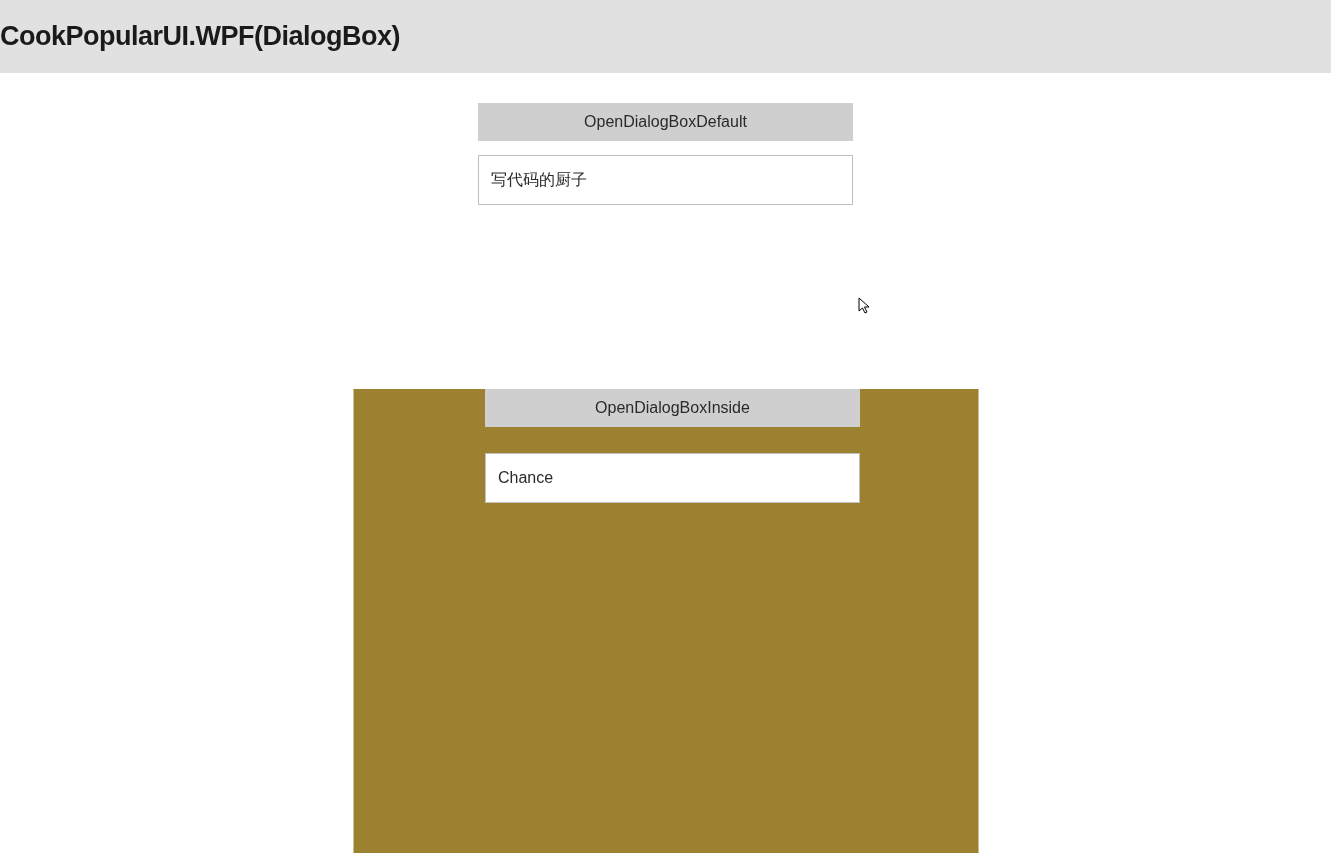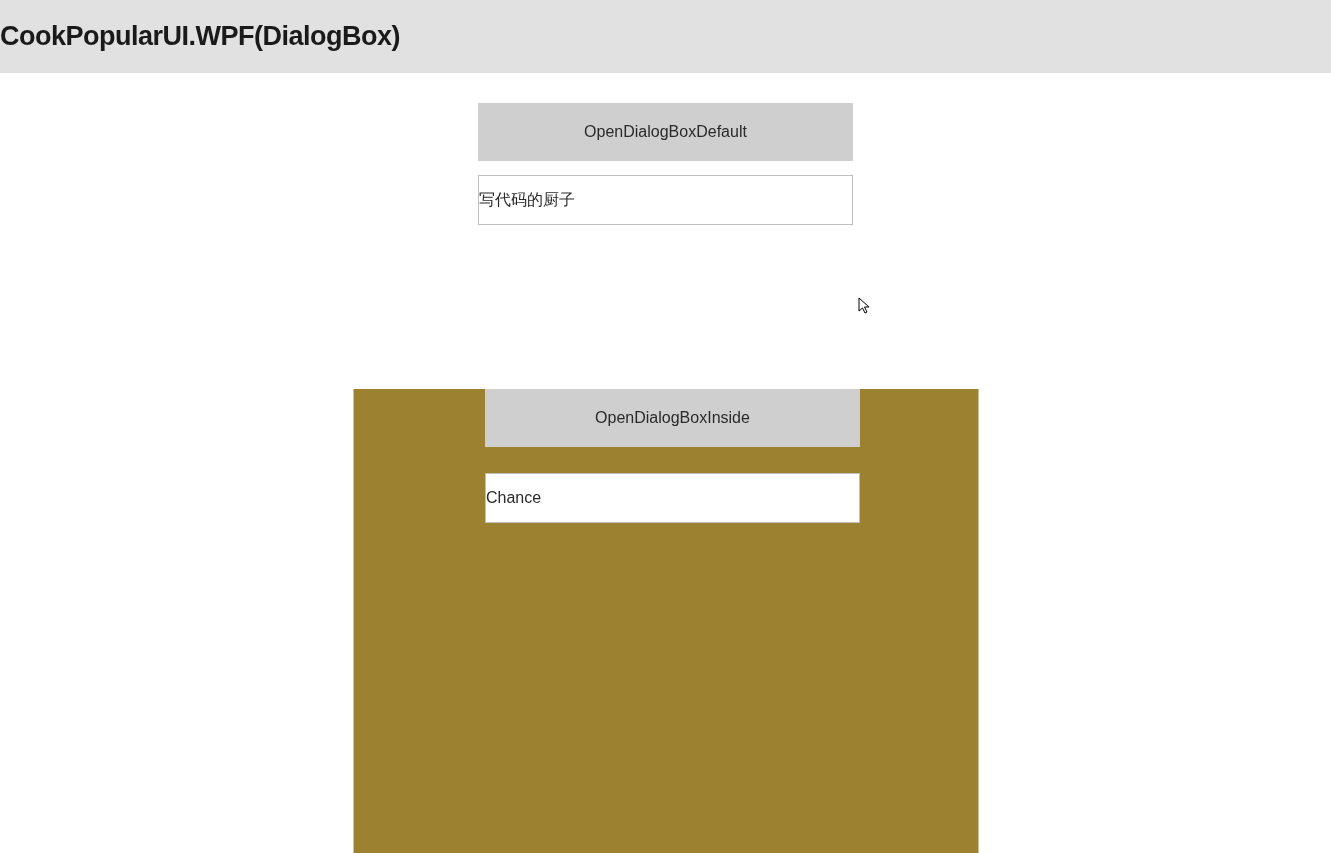--- a/index.html
+++ b/index.html
@@ -28,21 +28,21 @@
       font-weight: 800;
       color: #1a1a1a;
       letter-spacing: -0.5px;
     }
     .content {
       position: relative;
       width: 100%;
     }
     .btn {
       width: 375px;
-      height: 58px;
+      height: 38px;
       background: #cfcfcf;
       border: none;
       color: #2a2a2a;
       font-size: 16px;
       font-family: inherit;
       cursor: pointer;
       display: flex;
       align-items: center;
       justify-content: center;
       margin-left: auto;
@@ -51,21 +51,21 @@
       z-index: 2;
     }
     .textbox {
       width: 375px;
       height: 50px;
       background: #ffffff;
       border: 1px solid #bfbfbf;
       color: #2a2a2a;
       font-size: 16px;
       font-family: inherit;
-      padding: 0 0;
+      padding: 0 12px;
       display: block;
       margin-left: auto;
       margin-right: auto;
       outline: none;
       position: relative;
       z-index: 2;
     }
     .section-1 {
       padding-top: 30px;
     }

